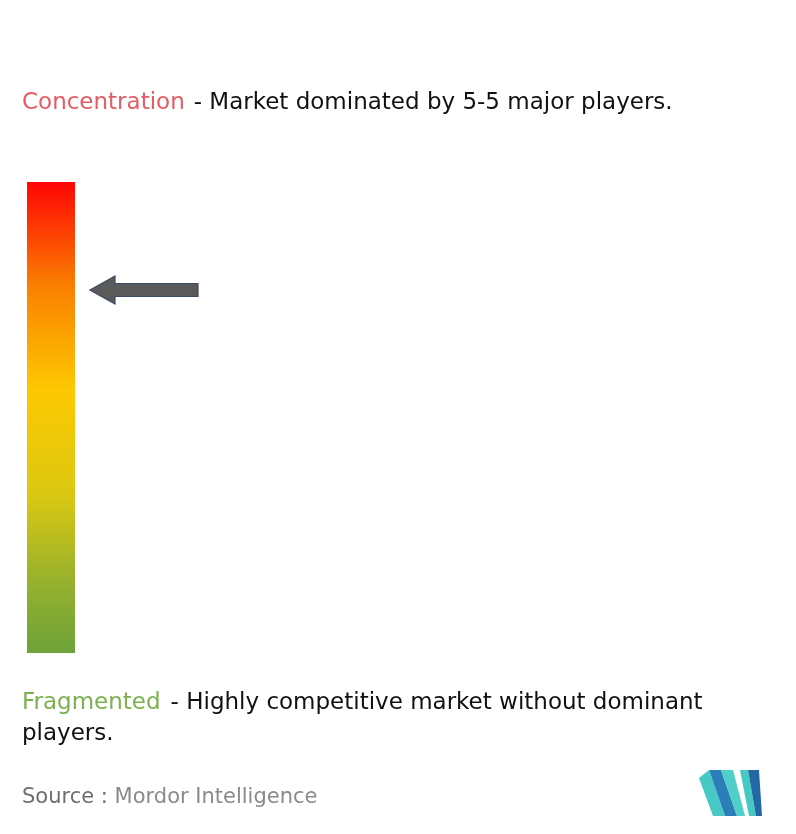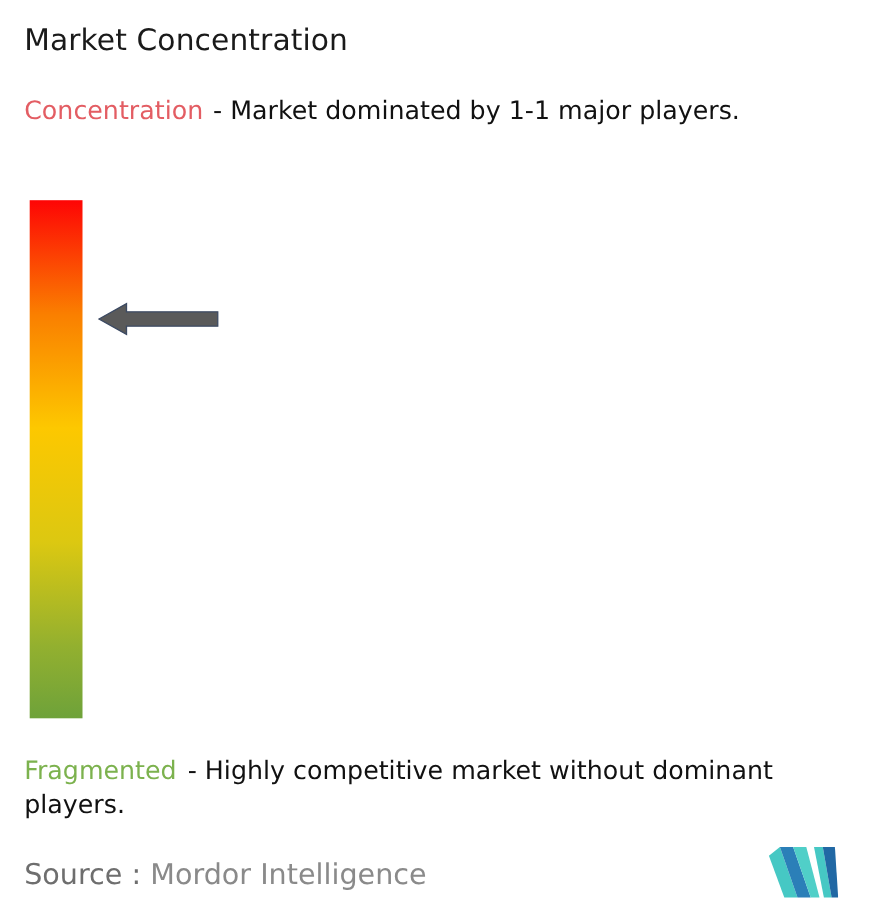--- a/index.html
+++ b/index.html
@@ -117,21 +117,21 @@
   .legend-bottom .legend-gap {
     display: inline-block;
     width: 10px;
   }
 
   
   .source-line {
     position: absolute;
     left: 22px;
     top: 782px;
-    font-size: 26px;
+    font-size: 21px;
     line-height: 28px;
     color: #757575;
     white-space: nowrap;
   }
   .source-line .src-label { color: #6e6e6e; }
   .source-line .src-value { color: #8a8a8a; }
 
   .brand-logo {
     position: absolute;
     left: 699px;
@@ -139,24 +139,23 @@
     width: 63px;
     height: 48px;
   }
   .brand-logo svg { display: block; }
 </style>
 </head>
 <body>
 
 <div id="chart-root">
 
-  <div class="chart-title">Market Concentration</div>
 
   <div class="legend-top">
-    <span class="kw-consolidated">Concentration</span><span class="legend-gap"></span><span>- Market dominated by 1-1 major players.</span>
+    <span class="kw-consolidated">Concentration</span><span class="legend-gap"></span><span>- Market dominated by 5-5 major players.</span>
   </div>
 
   <div class="gradient-bar" style="background: linear-gradient(rgb(254, 5, 5) 0%, rgb(250, 127, 0) 22%, rgb(253, 200, 0) 44%, rgb(220, 200, 17) 66%, rgb(147, 176, 47) 86%, rgb(110, 162, 58) 100%);"></div>
 
   <div class="arrow-wrap" style="top: 274.33px;">
     <svg width="110" height="32" viewBox="0 0 110 32" xmlns="http://www.w3.org/2000/svg">
       <polygon points="1,16 26,2 26,9.5 109,9.5 109,22.5 26,22.5 26,30" fill="#5a5a5a" stroke="#3c4a63" stroke-width="1.2" stroke-linejoin="miter"></polygon>
     </svg>
   </div>
 

